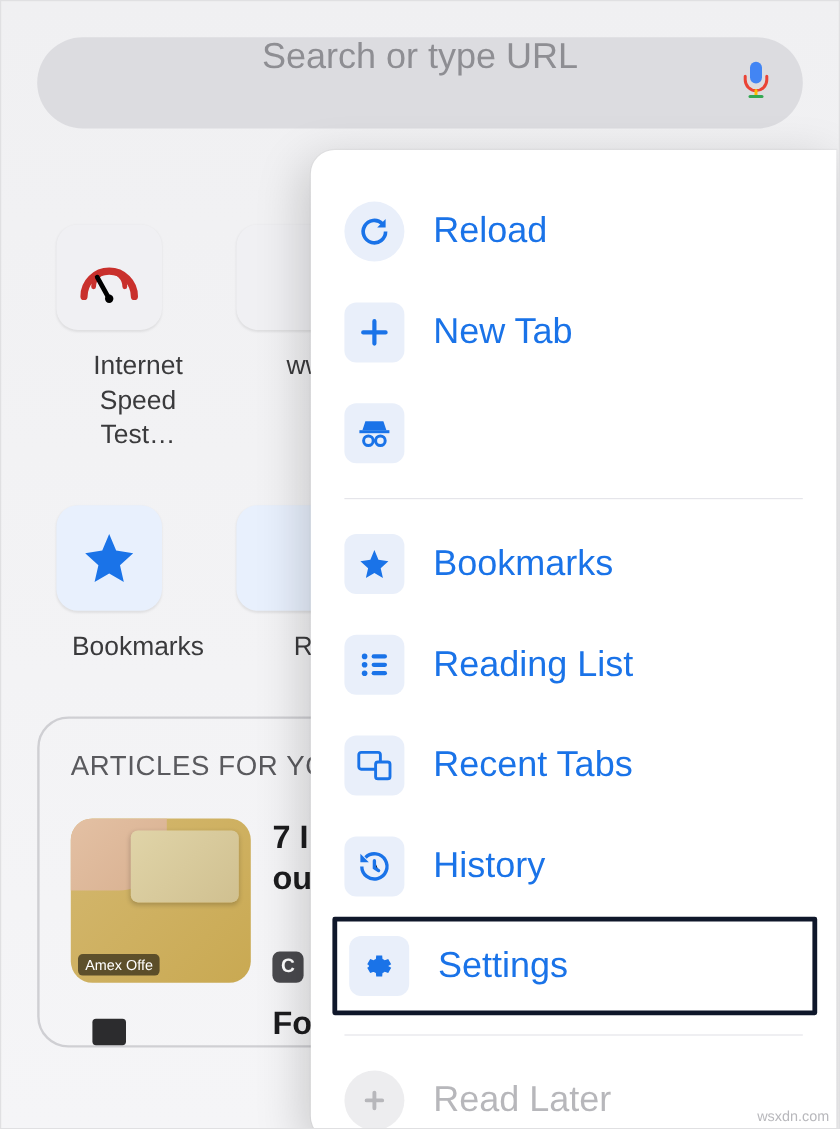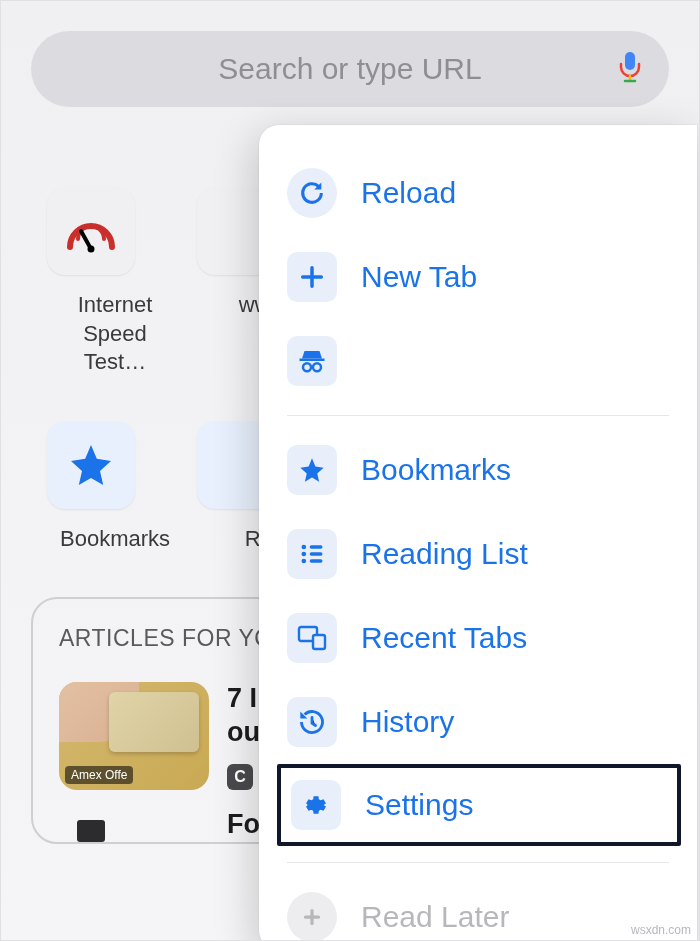--- a/index.html
+++ b/index.html
@@ -12,21 +12,21 @@
       overflow: hidden;
       border: 1px solid #e0e0e2;
     }
     .container { padding: 30px 30px 0 30px; }
     .search-bar {
       width: 100%;
       height: 76px;
       background: #dcdce0;
       border-radius: 38px;
       display: flex;
-      align-items: center;
+      align-items: flex-start;
       justify-content: center;
       position: relative;
     }
     .search-placeholder {
       color: #8e8e93;
       font-size: 30px;
       font-weight: 400;
     }
     .mic-icon {
       position: absolute;
@@ -78,21 +78,21 @@
       letter-spacing: 0.5px;
       color: #5a5a5e;
     }
     .article-row {
       display: flex;
       gap: 18px;
       margin-top: 30px;
     }
     .article-thumb {
       width: 150px;
-      height: 108px;
+      height: 137px;
       border-radius: 18px;
       background: linear-gradient(135deg, #d4b870 0%, #c9a952 100%);
       position: relative;
       overflow: hidden;
     }
     .amex-badge {
       position: absolute;
       bottom: 6px;
       left: 6px;
       background: rgba(0,0,0,0.55);

